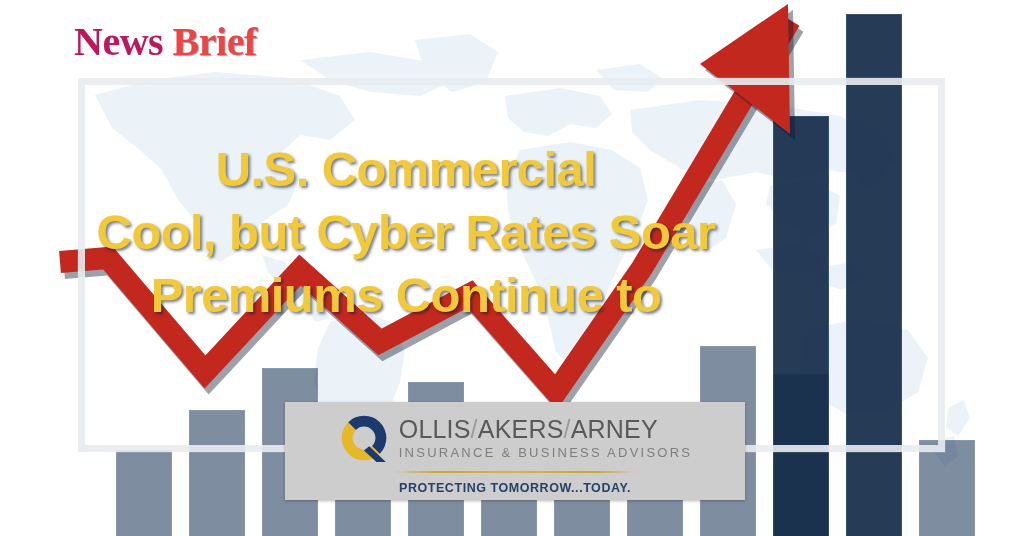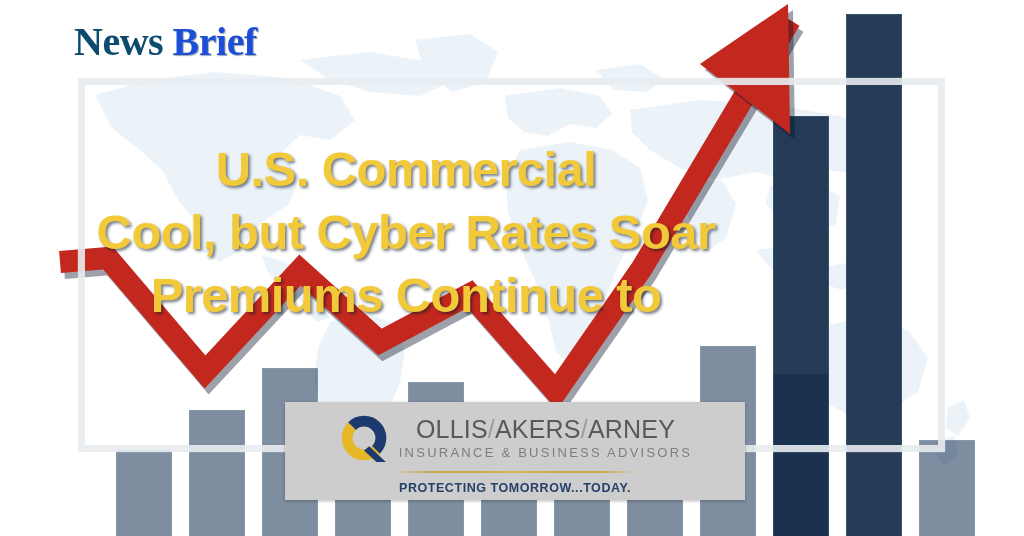--- a/index.html
+++ b/index.html
@@ -65,22 +65,22 @@
   .newsbrief {
     position: absolute;
     left: 74px; top: 18px;
     font-family: "Liberation Serif", serif;
     font-weight: bold;
     font-size: 40px;
     letter-spacing: -0.5px;
     white-space: nowrap;
     z-index: 6;
   }
-  .newsbrief .w1 { color: #0c4a6e; text-shadow: 1px 1px 0 rgba(255,255,255,0.13); }
-  .newsbrief .w2 { color: #1d4ed8; text-shadow: 1px 1px 1px rgba(30,50,80,0.45); }
+  .newsbrief .w1 { color: #be185d; text-shadow: 1px 1px 0 rgba(255,255,255,0.13); }
+  .newsbrief .w2 { color: #ef4444; text-shadow: 1px 1px 1px rgba(30,50,80,0.45); }
 
   
   .headline {
     position: absolute;
     left: 0; top: 138px;
     width: 812px;
     text-align: center;
     z-index: 5;
     padding: 0 95px;
   }
@@ -106,21 +106,21 @@
     z-index: 7;
     display: flex;
     flex-direction: column;
     align-items: center;
     justify-content: flex-start;
     padding-top: 10px;
   }
   .logorow { display:flex; align-items:center; gap: 9px; }
   .mark { width: 52px; height: 52px; flex: 0 0 52px; }
   .mark svg { width:100%; height:100%; display:block; }
-  .wordmarks { display:flex; flex-direction:column;align-items:center; }
+  .wordmarks { display:flex; flex-direction:column; }
   .wm-main {
     font-family: "Liberation Sans", sans-serif;
     font-size: 25px;
     font-weight: normal;
     color: #57595b;
     letter-spacing: .2px;
     line-height: 26px;
     white-space: nowrap;
   }
   .wm-main .slash { color: #9a9c9f; }

